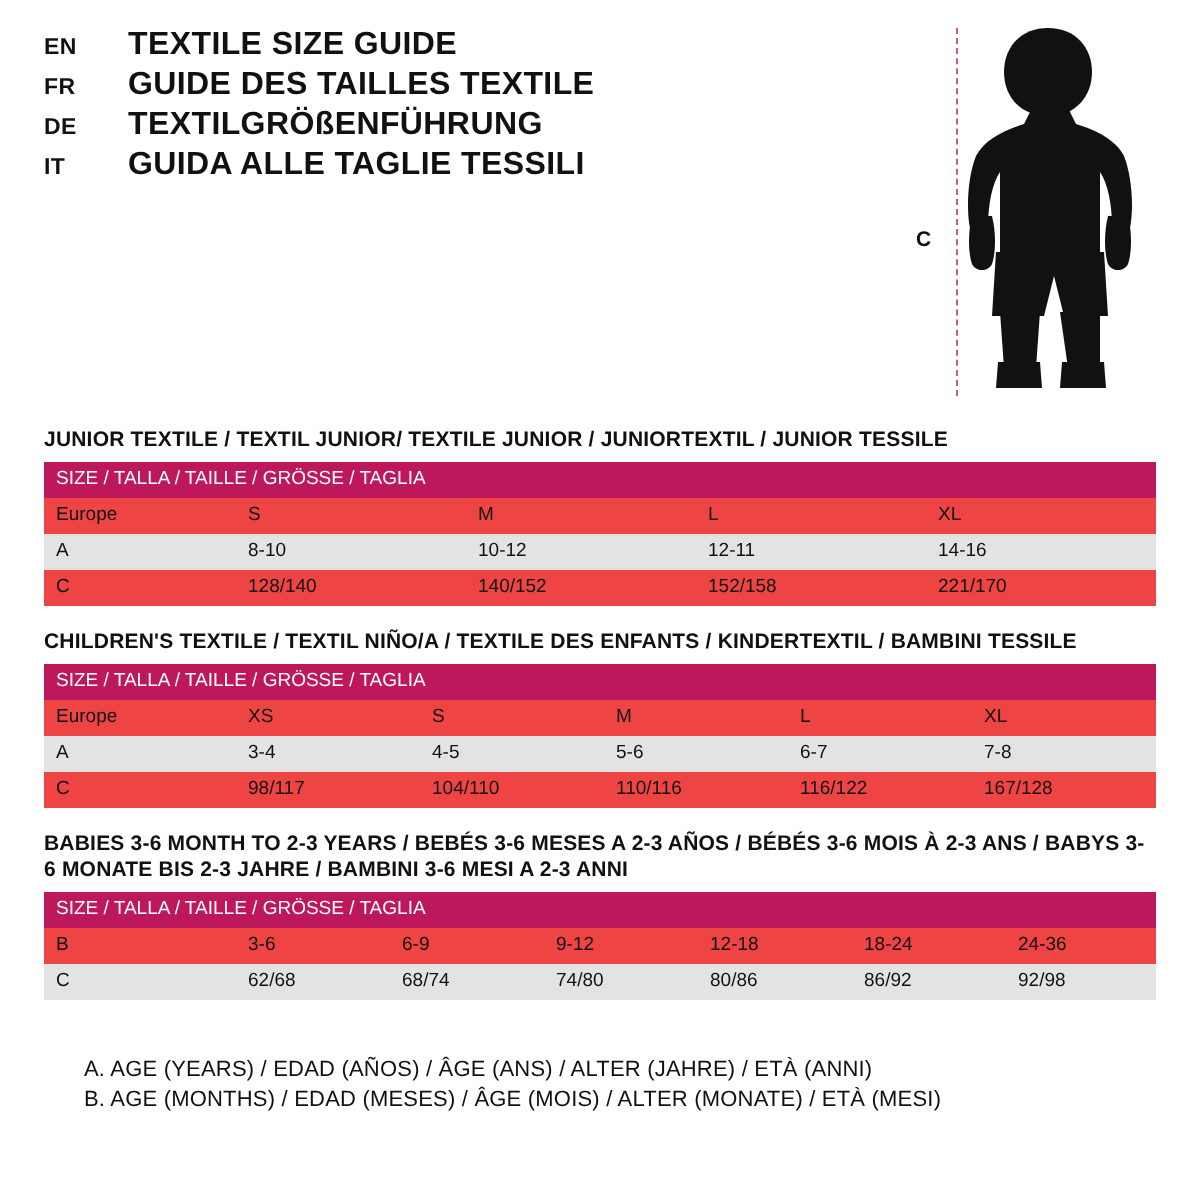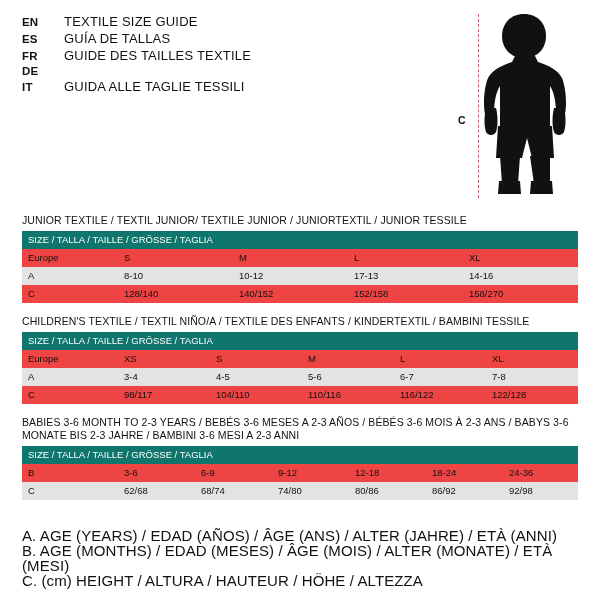--- a/index.html
+++ b/index.html
@@ -35,22 +35,22 @@
     margin-bottom: 2px;
   }
   .lang-code {
     width: 42px;
     font-size: 11.5px;
     font-weight: bold;
     letter-spacing: 0.2px;
     color: #111;
   }
   .lang-title {
-    font-size: 13px;
-    font-weight: normal;
+    font-size: 16px;
+    font-weight: bold;
     letter-spacing: 0.2px;
     color: #111;
   }
 
   
   .figure-area {
     position: absolute;
     left: 450px;
     top: 8px;
     width: 140px;
@@ -79,86 +79,84 @@
   }
 
   
   .section {
     position: absolute;
     left: 22px;
     width: 556px;
   }
   .section-title {
     font-size: 10.5px;
-    font-weight: normal;
+    font-weight: bold;
     color: #111;
     margin-bottom: 4px;
     letter-spacing: 0.1px;
     line-height: 13px;
   }
   table.size-table {
     border-collapse: collapse;
     width: 556px;
     table-layout: fixed;
   }
   table.size-table td {
     font-size: 9.5px;
     padding: 3px 0 3px 6px;
     color: #111;
     line-height: 12px;
     white-space: nowrap;
   }
   tr.head-row td {
-    background: #0f766e;
+    background: #be185d;
     color: #ffffff;
     font-size: 9.5px;
     font-weight: normal;
     padding: 3px 0 3px 6px;
   }
   tr.shade td {
     background: #e3e3e3;
   }
   tr.plain td {
     background: #ef4444;
   }
 
   
   .footnotes {
     position: absolute;
     left: 22px;
     top: 528px;
     width: 560px;
   }
   .footnote {
-    font-size: 15px;
+    font-size: 11px;
     color: #111;
     line-height: 15px;
     letter-spacing: 0.1px;
+    margin-left: 20px;
   }
 </style>
 </head>
 <body>
 
 <div class="page">
 
   <div class="header">
     <div class="header-row">
       <span class="lang-code">EN</span>
       <span class="lang-title">TEXTILE SIZE GUIDE</span>
-    </div>
-    <div class="header-row">
-      <span class="lang-code">ES</span>
-      <span class="lang-title">GUÍA DE TALLAS</span>
     </div>
     <div class="header-row">
       <span class="lang-code">FR</span>
       <span class="lang-title">GUIDE DES TAILLES TEXTILE</span>
     </div>
     <div class="header-row">
       <span class="lang-code">DE</span>
+      <span class="lang-title">TEXTILGRÖßENFÜHRUNG</span>
     </div>
     <div class="header-row">
       <span class="lang-code">IT</span>
       <span class="lang-title">GUIDA ALLE TAGLIE TESSILI</span>
     </div>
   </div>
 
   <div class="figure-area">
     <div class="dash-line"></div>
     <div class="c-label">C</div>
@@ -204,29 +202,29 @@
           <td>Europe</td>
           <td>S</td>
           <td>M</td>
           <td>L</td>
           <td>XL</td>
         </tr>
         <tr class="shade">
           <td>A</td>
           <td>8-10</td>
           <td>10-12</td>
-          <td>17-13</td>
+          <td>12-11</td>
           <td>14-16</td>
         </tr>
         <tr class="plain">
           <td>C</td>
           <td>128/140</td>
           <td>140/152</td>
           <td>152/158</td>
-          <td>158/270</td>
+          <td>221/170</td>
         </tr>
       </tbody>
     </table>
   </div>
 
   <div class="section" style="top:315px;">
     <div class="section-title">CHILDREN'S TEXTILE / TEXTIL NIÑO/A / TEXTILE DES ENFANTS / KINDERTEXTIL / BAMBINI TESSILE</div>
     <table class="size-table">
       <colgroup>
         <col style="width:96px">
@@ -255,21 +253,21 @@
           <td>5-6</td>
           <td>6-7</td>
           <td>7-8</td>
         </tr>
         <tr class="plain">
           <td>C</td>
           <td>98/117</td>
           <td>104/110</td>
           <td>110/116</td>
           <td>116/122</td>
-          <td>122/128</td>
+          <td>167/128</td>
         </tr>
       </tbody>
     </table>
   </div>
 
   <div class="section" style="top:416px;">
     <div class="section-title">BABIES 3-6 MONTH TO 2-3 YEARS / BEBÉS 3-6 MESES A 2-3 AÑOS / BÉBÉS 3-6 MOIS À 2-3 ANS / BABYS 3-6 MONATE BIS 2-3 JAHRE / BAMBINI 3-6 MESI A 2-3 ANNI</div>
     <table class="size-table">
       <colgroup>
         <col style="width:96px">
@@ -302,16 +300,15 @@
           <td>86/92</td>
           <td>92/98</td>
         </tr>
       </tbody>
     </table>
   </div>
 
   <div class="footnotes">
     <div class="footnote">A. AGE (YEARS) / EDAD (AÑOS) / ÂGE (ANS) / ALTER (JAHRE) / ETÀ (ANNI)</div>
     <div class="footnote">B. AGE (MONTHS) / EDAD (MESES) / ÂGE (MOIS) / ALTER (MONATE) / ETÀ (MESI)</div>
-    <div class="footnote">C. (cm) HEIGHT / ALTURA / HAUTEUR / HÖHE / ALTEZZA</div>
   </div>
 
 </div>
 
 </body></html>

